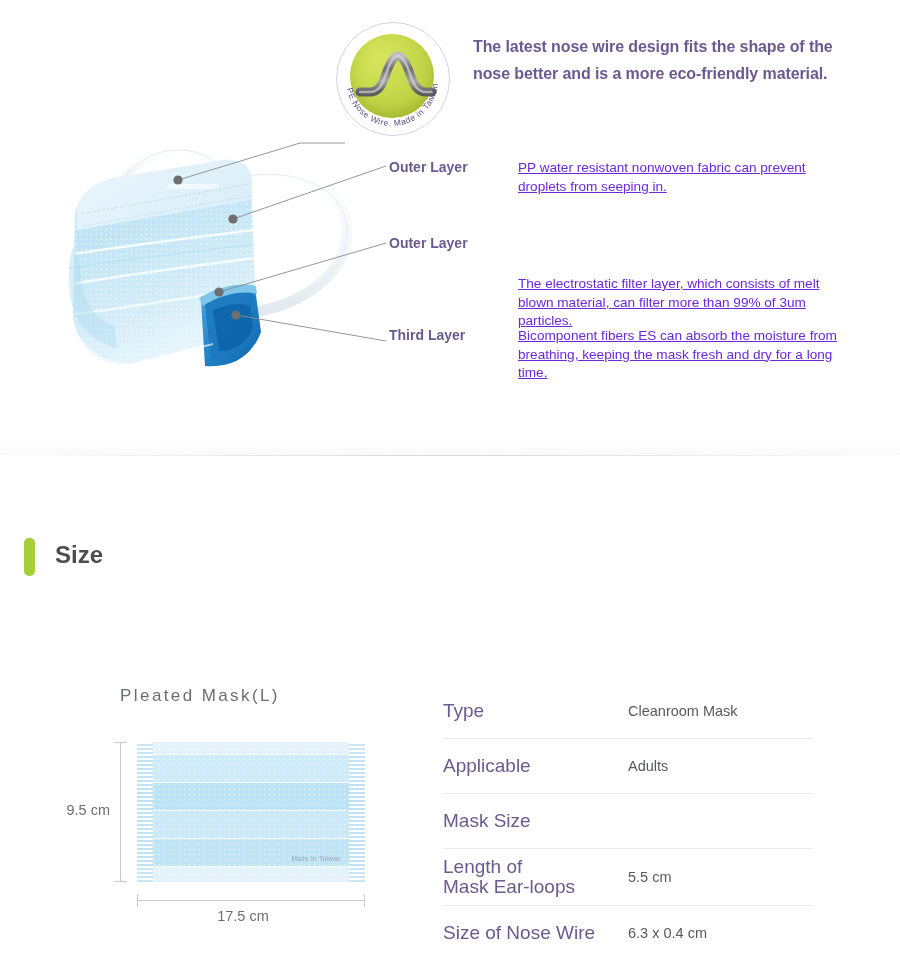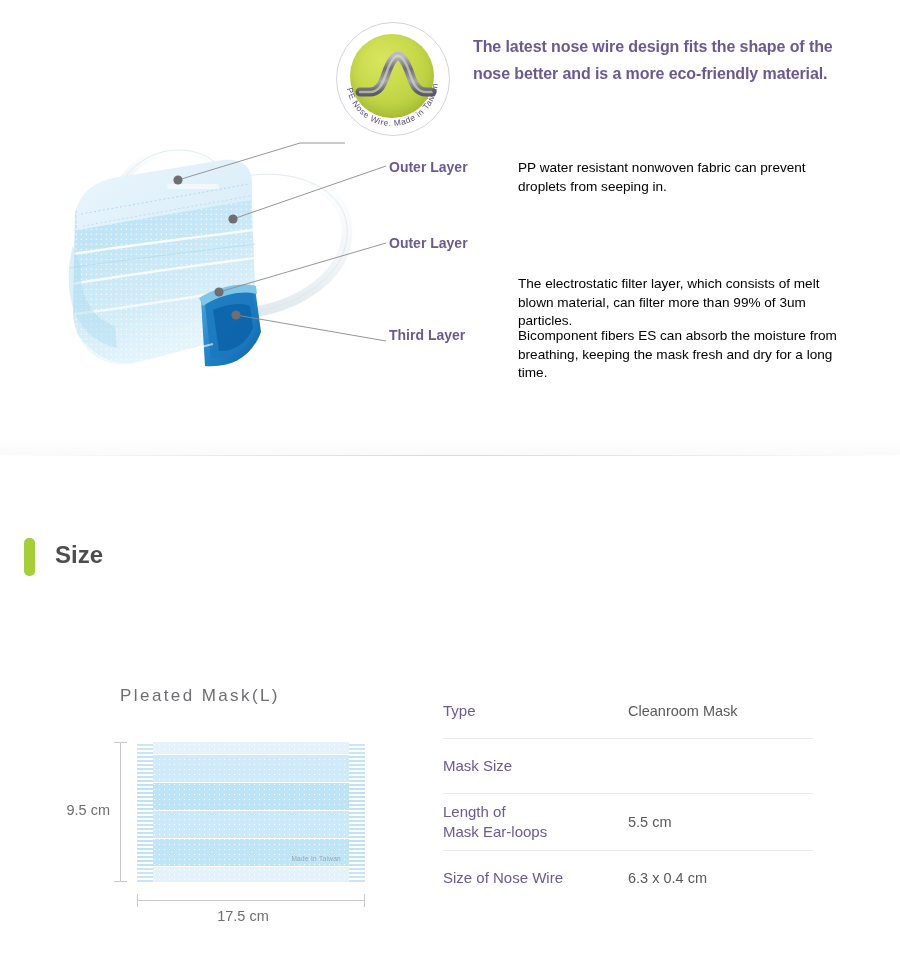--- a/index.html
+++ b/index.html
@@ -40,21 +40,21 @@
 
   .leaders{position:absolute;left:0;top:0;width:900px;height:455px;pointer-events:none;}
 
   .lyr{position:absolute;}
   .lyr .lbl{
     position:absolute;right:0;top:0;white-space:nowrap;
     font-size:14px;font-weight:bold;color:#6b5a8f;
   }
   .lyr .desc{
     position:absolute;left:0;top:0;width:330px;
-    font-size:13.6px;line-height:18.5px;color:#000000;
+    font-size:13.6px;line-height:18.5px;color:#6d28d9;text-decoration:underline;
   }
   #lyr1{left:0;top:159px;}
   #lyr1 .lbl{left:389px;right:auto;}
   #lyr1 .desc{left:518px;}
   #lyr2{left:0;top:235px;}
   #lyr2 .lbl{left:389px;right:auto;}
   #lyr2 .desc{left:518px;margin-top:40px;}
   #lyr3{left:0;top:327px;}
   #lyr3 .lbl{left:389px;right:auto;}
   #lyr3 .desc{left:518px;}
@@ -121,21 +121,21 @@
   #dimlbl-h{left:129px;top:908px;width:228px;text-align:center;}
   #dimlbl-v{left:44px;top:802px;width:66px;text-align:right;}
 
   .spec{position:absolute;left:443px;top:684px;width:370px;}
   .spec .row{
     position:relative;display:flex;align-items:center;
     border-top:1px solid #eceaef;min-height:54px;
   }
   .spec .row:first-child{border-top:none;}
   .spec .k{
-    width:185px;font-size:15px;line-height:20px;color:#6b5a8f;padding:8px 0;
+    width:185px;font-size:19px;line-height:20px;color:#6b5a8f;padding:8px 0;
   }
   .spec .v{
     flex:1;font-size:14.5px;color:#58595b;padding:8px 0;
   }
 </style>
 </head>
 <body>
 
 <div class="stage">
 
@@ -300,20 +300,24 @@
   </div>
   <div class="dimlbl" id="dimlbl-v">9.5 cm</div>
   <div class="dimlbl" id="dimlbl-h">17.5 cm</div>
 
   <div class="spec">
     <div class="row">
       <div class="k">Type</div>
       <div class="v">Cleanroom Mask</div>
     </div>
     <div class="row">
+      <div class="k">Applicable</div>
+      <div class="v">Adults</div>
+    </div>
+    <div class="row">
       <div class="k">Mask Size</div>
     </div>
     <div class="row">
       <div class="k" style="white-space:pre-line">Length of
 Mask Ear-loops</div>
       <div class="v">5.5 cm</div>
     </div>
     <div class="row">
       <div class="k">Size of Nose Wire</div>
       <div class="v">6.3 x 0.4 cm</div>

